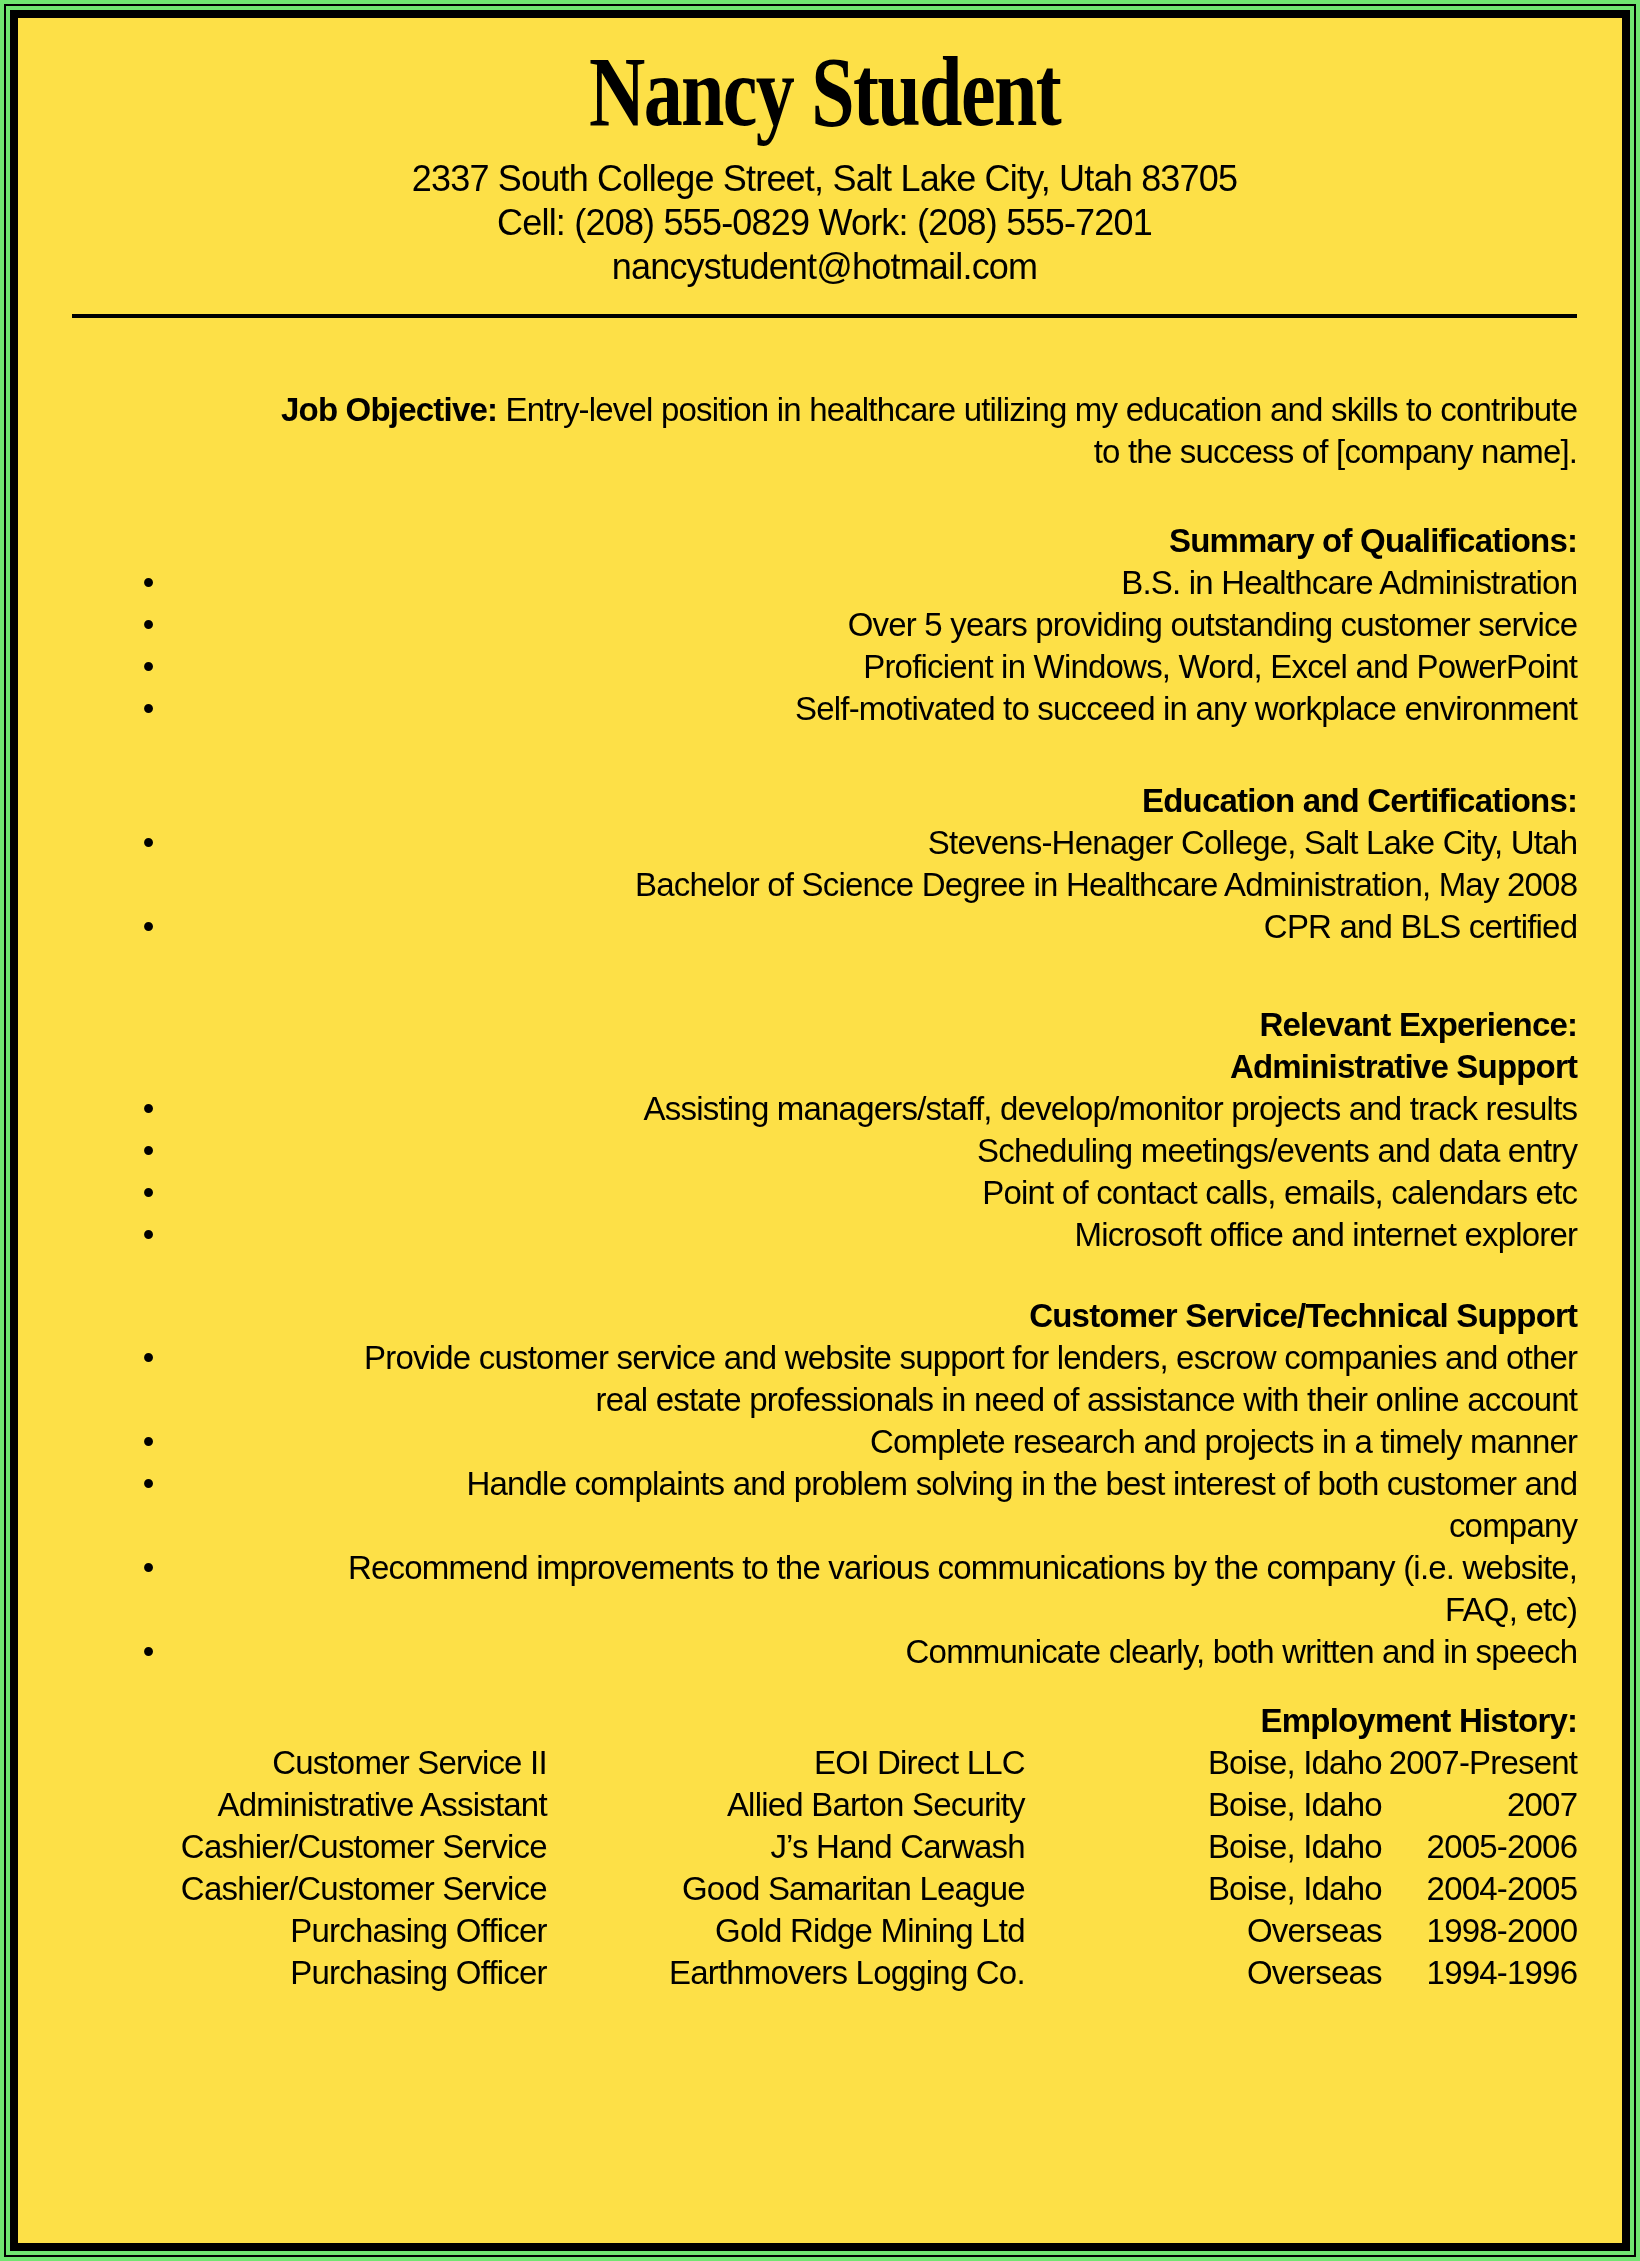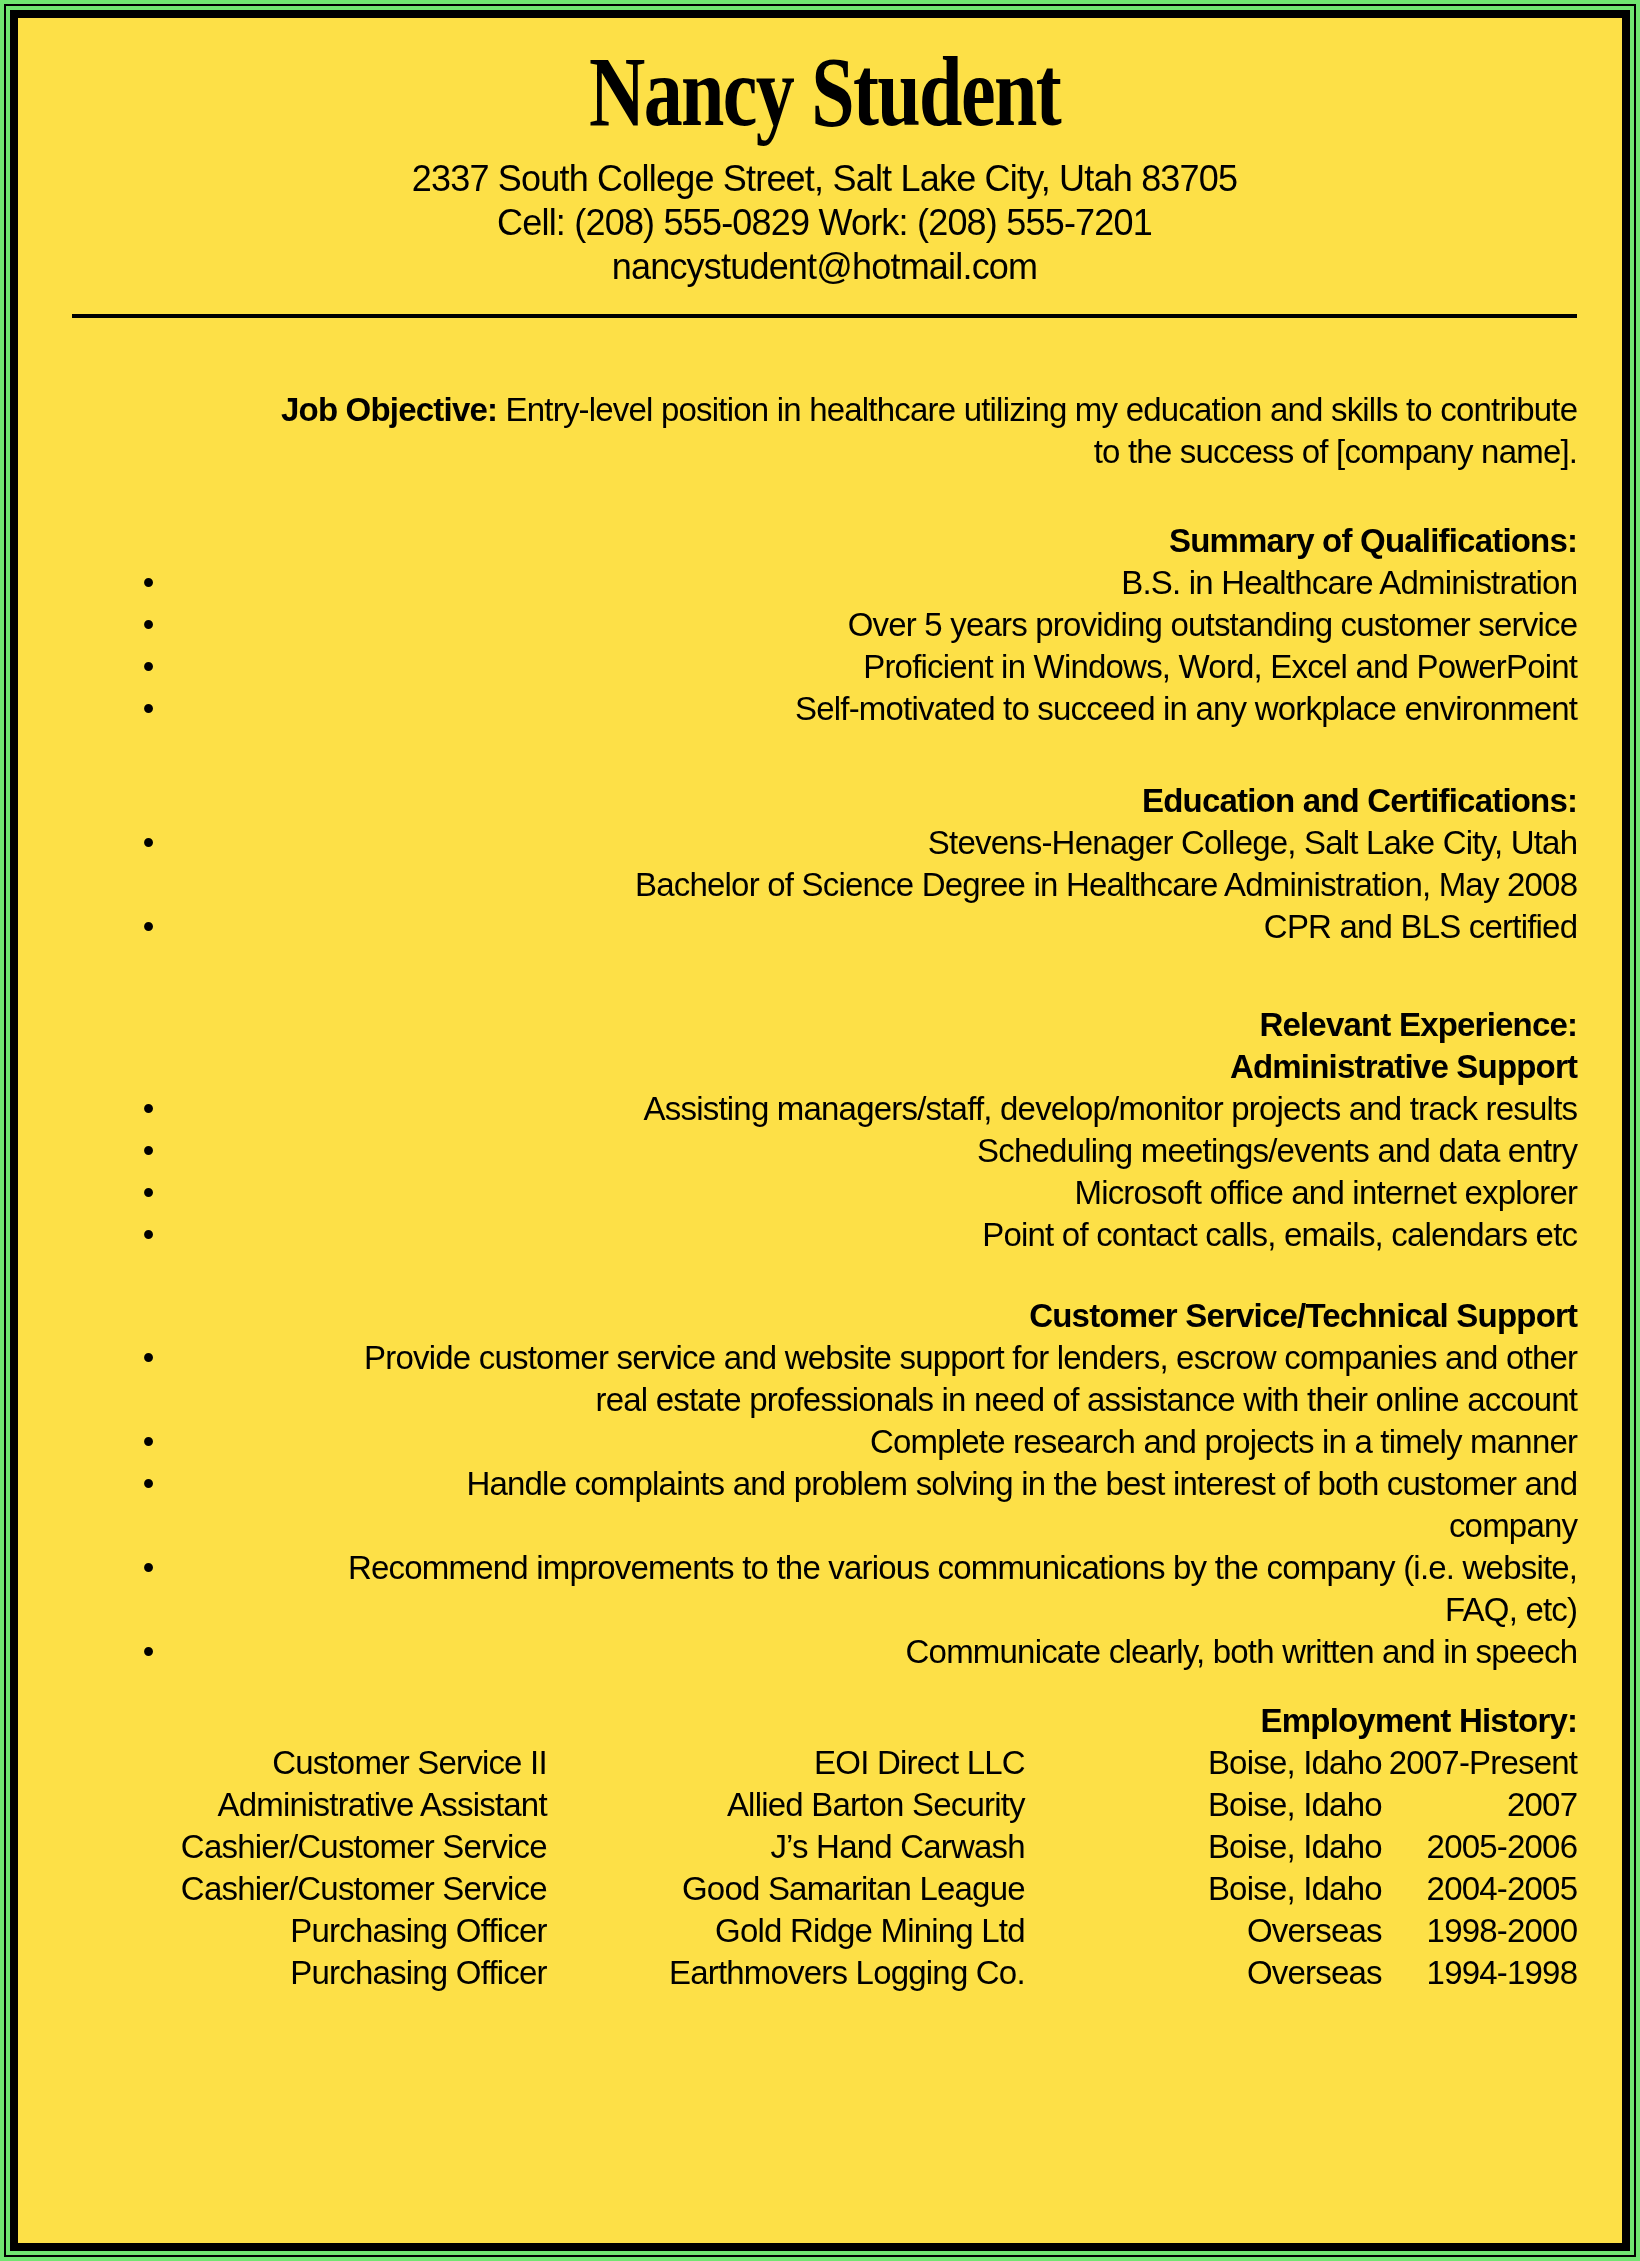--- a/index.html
+++ b/index.html
@@ -133,22 +133,22 @@
       <ul class="bullets">
         <li><span>Stevens-Henager College, Salt Lake City, Utah</span><br><span>Bachelor of Science Degree in Healthcare Administration, May 2008</span></li>
         <li>CPR and BLS certified</li>
       </ul>
 
       <div class="section-heading mt-relevant">Relevant Experience:</div>
       <div class="section-heading">Administrative Support</div>
       <ul class="bullets">
         <li>Assisting managers/staff, develop/monitor projects and track results</li>
         <li>Scheduling meetings/events and data entry</li>
+        <li>Point of contact calls, emails, calendars etc</li>
         <li>Microsoft office and internet explorer</li>
-        <li>Point of contact calls, emails, calendars etc</li>
       </ul>
 
       <div class="section-heading mt-customer">Customer Service/Technical Support</div>
       <ul class="bullets">
         <li><span>Provide customer service and website support for lenders, escrow companies and other</span><br><span>real estate professionals in need of assistance with their online account</span></li>
         <li>Complete research and projects in a timely manner</li>
         <li><span>Handle complaints and problem solving in the best interest of both customer and</span><br><span>company</span></li>
         <li><span>Recommend improvements to the various communications by the company (i.e. website,</span><br><span>FAQ, etc)</span></li>
         <li>Communicate clearly, both written and in speech</li>
       </ul>
@@ -182,20 +182,20 @@
         <div class="emp-row">
           <span>Purchasing Officer</span>
           <span>Gold Ridge Mining Ltd</span>
           <span>Overseas</span>
           <span>1998-2000</span>
         </div>
         <div class="emp-row">
           <span>Purchasing Officer</span>
           <span>Earthmovers Logging Co.</span>
           <span>Overseas</span>
-          <span>1994-1998</span>
+          <span>1994-1996</span>
         </div>
       </div>
 
     </div>
   </div>
 </div>
 
 
 </body></html>

